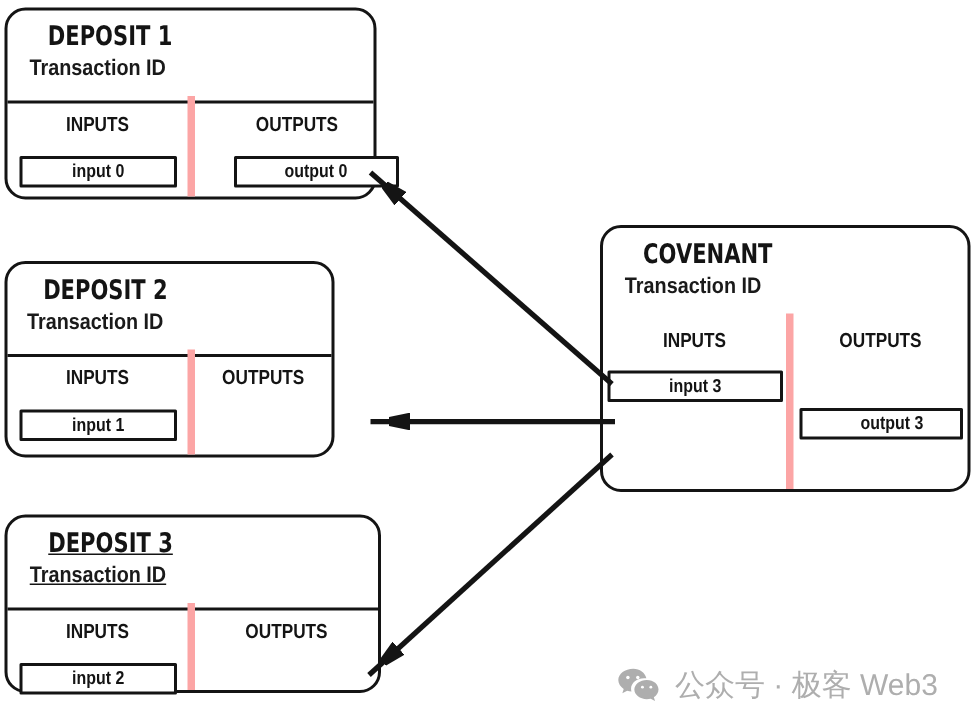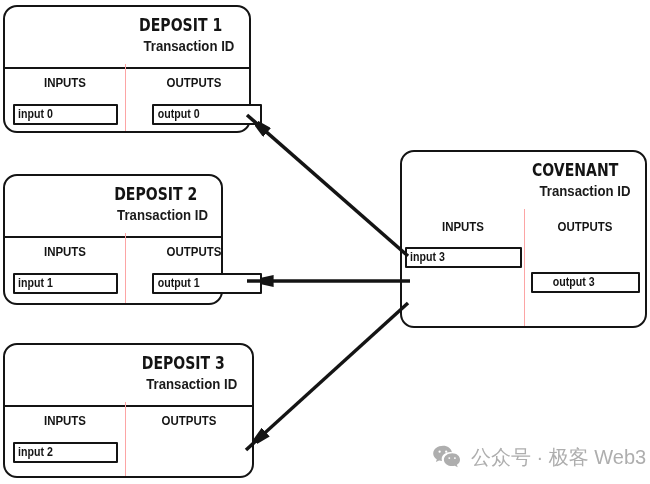--- a/index.html
+++ b/index.html
@@ -7,68 +7,68 @@
   .stage {
     position:relative; width:650px; height:484px; background:#ffffff;
     font-family:"Liberation Sans", sans-serif; color:#141414; overflow:hidden;
   }
   .txbox {
     position:absolute; background:#ffffff;
     border:2px solid #141414; border-radius:14px;
   }
   .d1 { left:3px;  top:5px;   width:248px; height:128px; }
   .d2 { left:3px;  top:174px; width:220px; height:131px; }
-  .d3 { left:3px;  top:343px; width:251px; height:135px; }
+  .d3 { left:3px;  top:343px; width:251px; height:119px;text-decoration:underline; }
   .cov{ left:400px; top:150px; width:247px; height:178px; }
 
-  .box-header { height:55px; border-bottom:2px solid #141414; text-align:right; }
+  .box-header { height:55px; border-bottom:2px solid #141414; text-align:left; }
   .cov .box-header { border-bottom:none; }
 
   .box-title {
     display:block; margin-top:7px; font-family:"DejaVu Sans", sans-serif;
     font-weight:700; font-size:18px; line-height:22px; letter-spacing:0px;
     transform:scaleX(0.78); transform-origin:50% 50%; white-space:nowrap;
   }
   .box-subtitle {
     display:block; margin-top:0px; font-weight:700; font-size:15px; line-height:20px;
     transform:scaleX(0.88); transform-origin:50% 50%; white-space:nowrap; color:#1a1a1a;
   }
 
   .cols { position:absolute; left:0; right:0; bottom:0; display:flex; }
   .d1 .cols, .d2 .cols, .d3 .cols { top:57px; }
   .cov .cols { top:57px; }
   .col { text-align:center; }
   .col-in  { flex:0 0 120px; }
   .cov .col-in { flex:0 0 122px; }
-  .col-out { flex:1 1 auto; border-left:1px solid #fca5a5; }
+  .col-out { flex:1 1 auto; border-left:5px solid #fca5a5; }
 
   .col-label {
     display:block; margin-top:11px; font-weight:700; font-size:13.5px; line-height:16px;
     transform:scaleX(0.85); transform-origin:50% 50%; white-space:nowrap;
   }
   .cov .col-label { margin-top:10px; }
 
   .item {
     margin:13px auto 0; height:21px; border:2px solid #141414; background:#ffffff;
-    display:flex; align-items:center; justify-content:flex-start; border-radius:1px;
+    display:flex; align-items:center; justify-content:center; border-radius:1px;
   }
   .item > span {
     display:block; font-weight:700; font-size:12.5px; line-height:15px;
     transform:scaleX(0.85); transform-origin:50% 50%; white-space:nowrap;
   }
   .w105 { width:105px; } .w110 { width:110px;margin-left:26px; }
   .w107 { width:117px; } .w109 { width:109px; }
   .cov .col-in .item { margin-top:12px; }
   .cov .col-in .item + .item { margin-top:4px; }
   .cov .col-out .item { margin-top:37px;padding-left:16px; }
 
   .arrows { position:absolute; left:0; top:0; width:650px; height:484px; pointer-events:none; }
 
   .watermark {
-    position:absolute; left:432px; top:444px; display:flex; align-items:center; gap:9px;
+    position:absolute; left:411px; top:444px; display:flex; align-items:center; gap:9px;
     color:#aeaeae;
     text-align:right;
   }
   .watermark-text {
     font-size:20px; line-height:26px; font-weight:400; white-space:nowrap;
     font-family:"Liberation Sans", sans-serif;
   }
 </style>
 </head>
 <body>
@@ -103,23 +103,20 @@
     </div>
     <div class="cols">
       <div class="col col-in">
         <span class="col-label">INPUTS</span>
         <div class="item w105">
             <span>input 1</span>
           </div>
       </div>
       <div class="col col-out">
         <span class="col-label">OUTPUTS</span>
-        <div class="item w110">
-            <span>output 1</span>
-          </div>
       </div>
     </div>
   </div>
 
   <div class="txbox d3">
     <div class="box-header">
       <span class="box-title">DEPOSIT 3</span>
       <span class="box-subtitle">Transaction ID</span>
     </div>
     <div class="cols">

